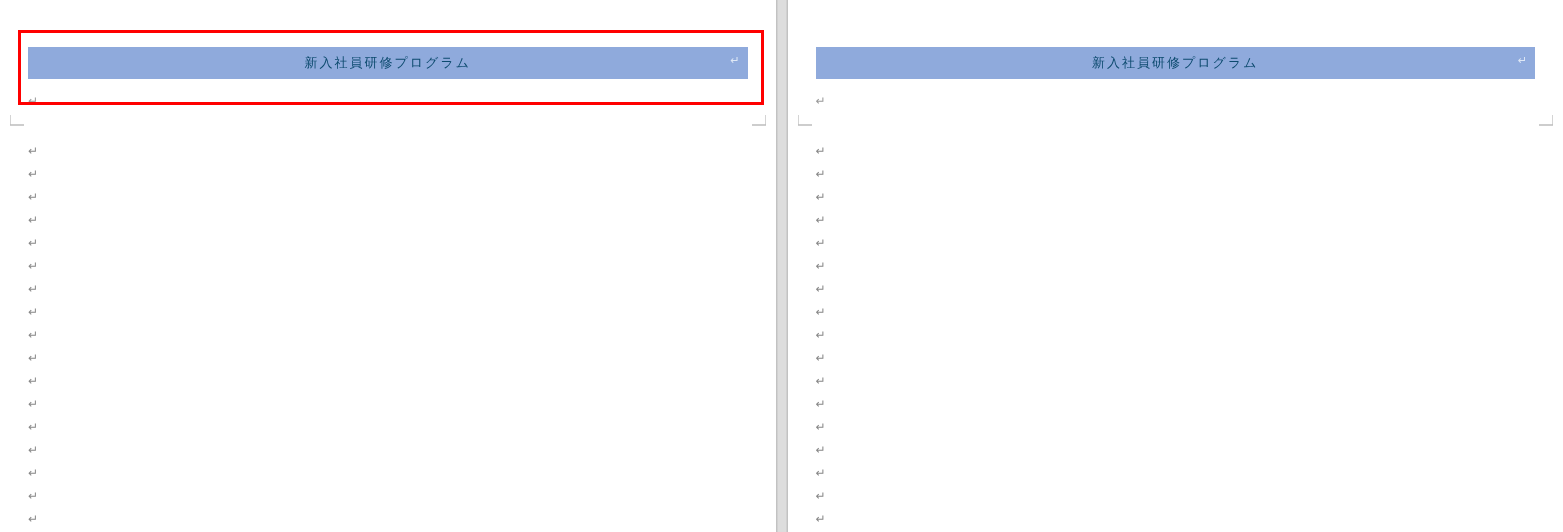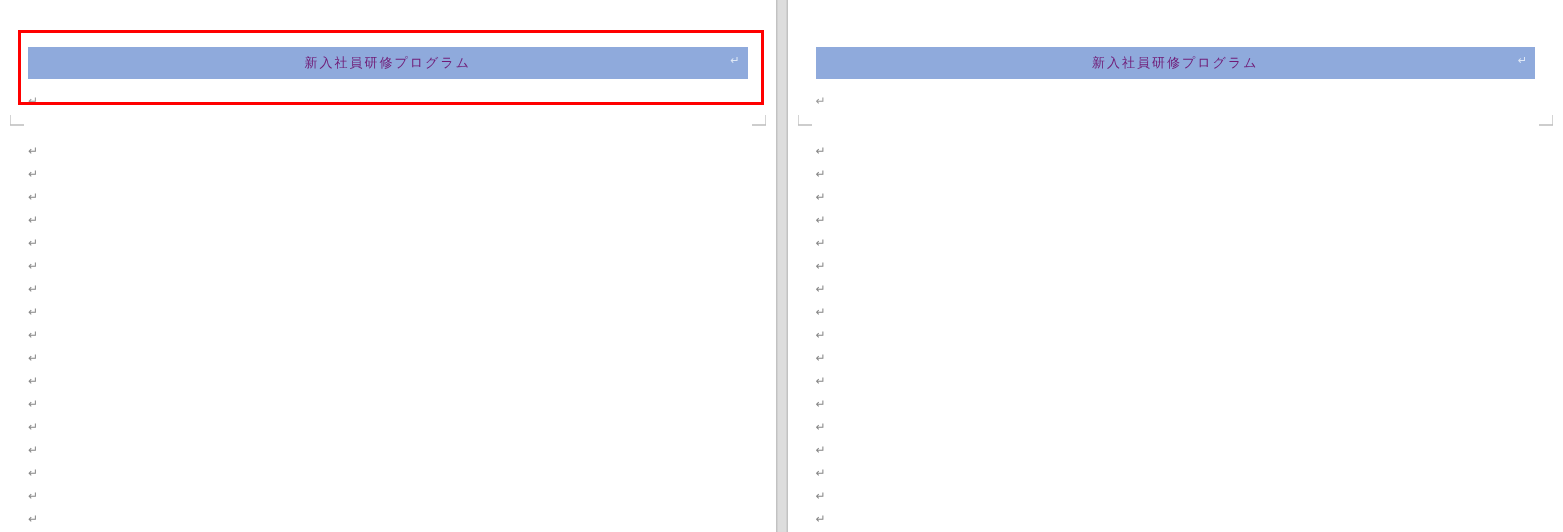--- a/index.html
+++ b/index.html
@@ -25,21 +25,21 @@
       width: 12px;
       background: linear-gradient(to right, #bbb 0%, #ddd 20%, #ddd 80%, #bbb 100%);
       flex-shrink: 0;
     }
     .header-area {
       padding: 47px 28px 12px 28px;
       position: relative;
     }
     .header-banner {
       background: #8faadc;
-      color: #701a75;
+      color: #0c4a6e;
       text-align: center;
       font-size: 13px;
       padding: 7px 0;
       letter-spacing: 2px;
       position: relative;
     }
     .header-banner::after {
       content: "↵";
       color: #dfe8f5;
       font-size: 11px;

